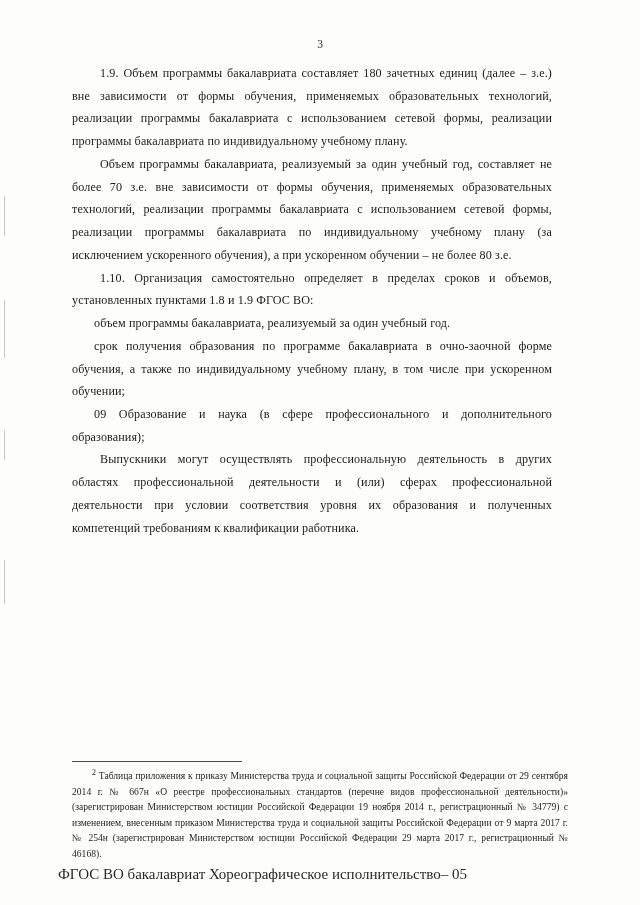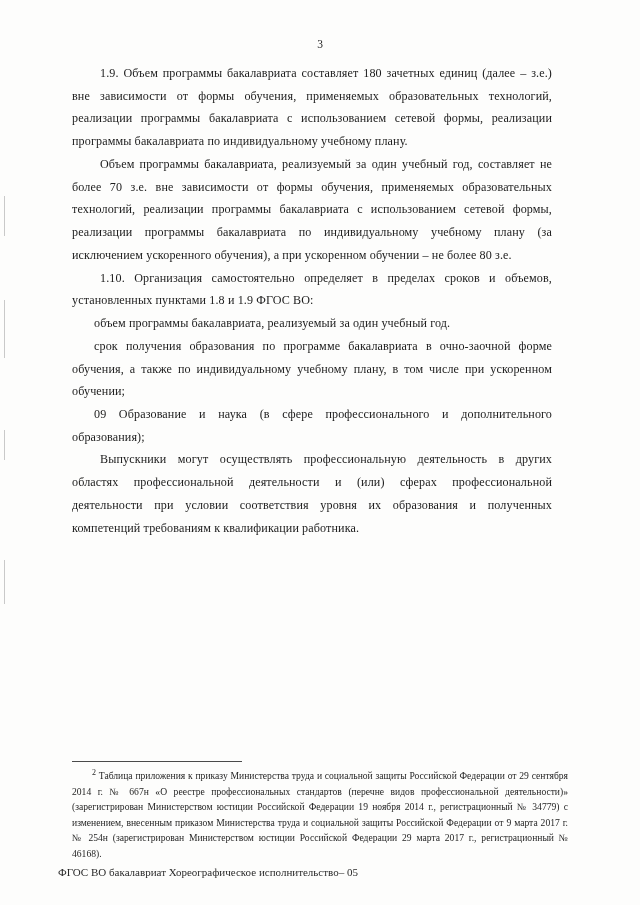--- a/index.html
+++ b/index.html
@@ -77,21 +77,21 @@
     text-align: justify;
     color: #1f1f1f;
     text-indent: 20px;
     margin: 0;
   }
   .footer {
     position: absolute;
     top: 866px;
     left: 58px;
     width: 520px;
-    font-size: 11px;
+    font-size: 15px;
     color: #2a2a2a;
     font-family: "Liberation Serif", serif;
   }
   .edge-marks {
     position: absolute;
     left: 0;
     top: 0;
     width: 14px;
     height: 905px;
   }

